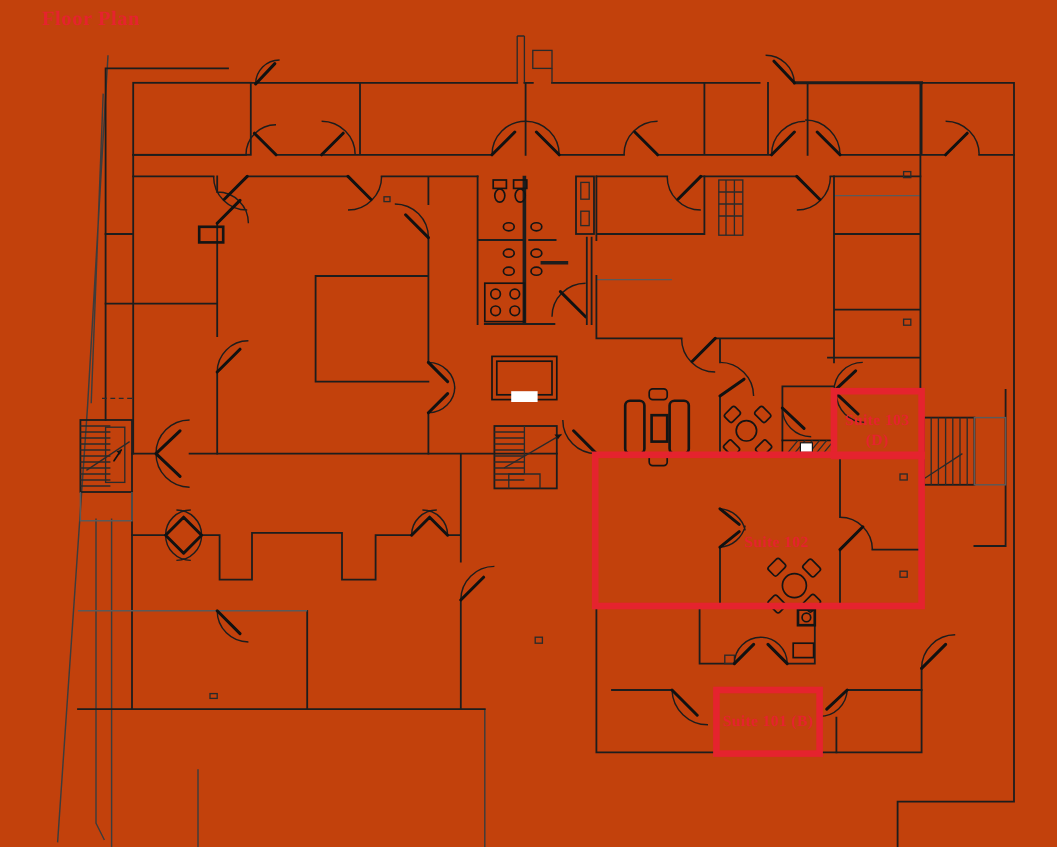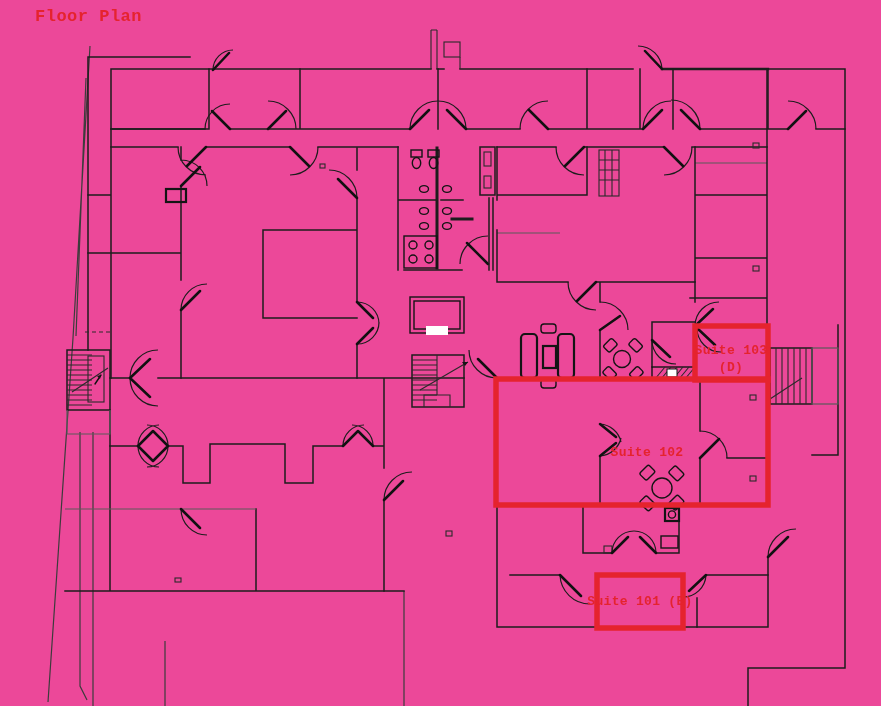--- a/index.html
+++ b/index.html
@@ -1,17 +1,17 @@
 <!DOCTYPE html>
 <html><head>
 <meta charset="utf-8">
 <style>
   html,body{margin:0;padding:0;background:#ffffff;}
-  .stage{position:relative;width:881px;height:706px;background:#ec4899;overflow:hidden;
-         font-family:Liberation Mono, monospace;}
+  .stage{position:relative;width:881px;height:706px;background:#c2410c;overflow:hidden;
+         font-family:Liberation Serif, serif;}
   svg{display:block;}
   .wall{stroke:#1d1d1d;stroke-width:1.5;fill:none;stroke-linecap:square;}
   .wall-thin{stroke:#2a2a2a;stroke-width:1.1;fill:none;}
   .wall-gray{stroke:#5a5a5a;stroke-width:1.2;fill:none;}
   .site{stroke:#3c3c3c;stroke-width:1.2;fill:none;}
   .arc{stroke:#1d1d1d;stroke-width:1.2;fill:none;}
   .leaf{stroke:#111111;stroke-width:2.5;fill:none;stroke-linecap:round;}
   .furn{stroke:#141414;stroke-width:1.4;fill:none;}
   .furn-thick{stroke:#141414;stroke-width:2.2;fill:none;}
   .hl-rect{fill:none;stroke-width:5.5;}

